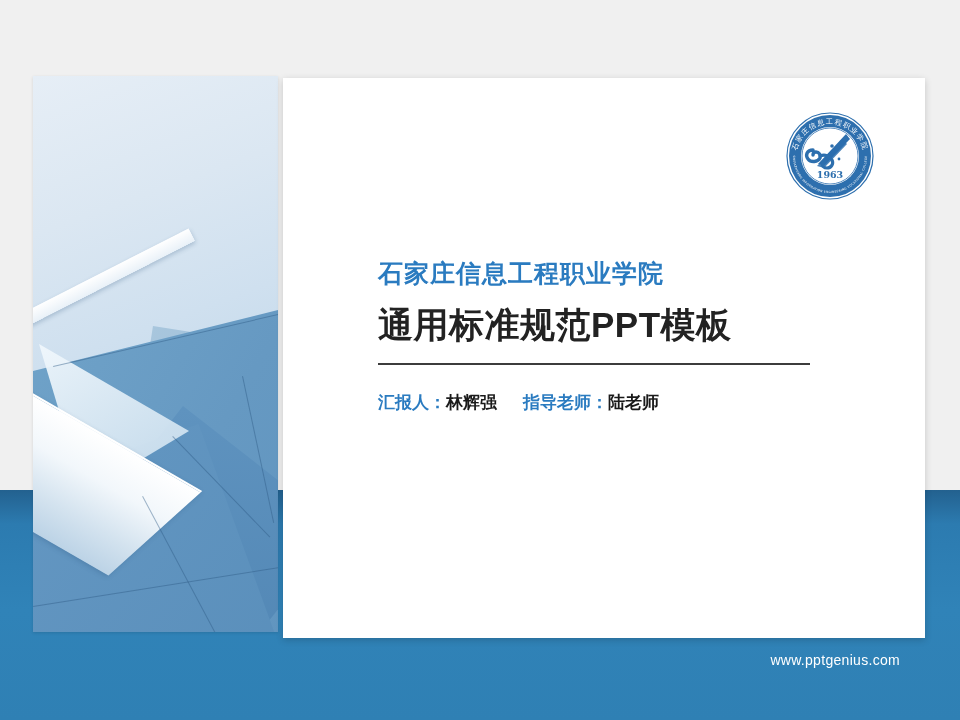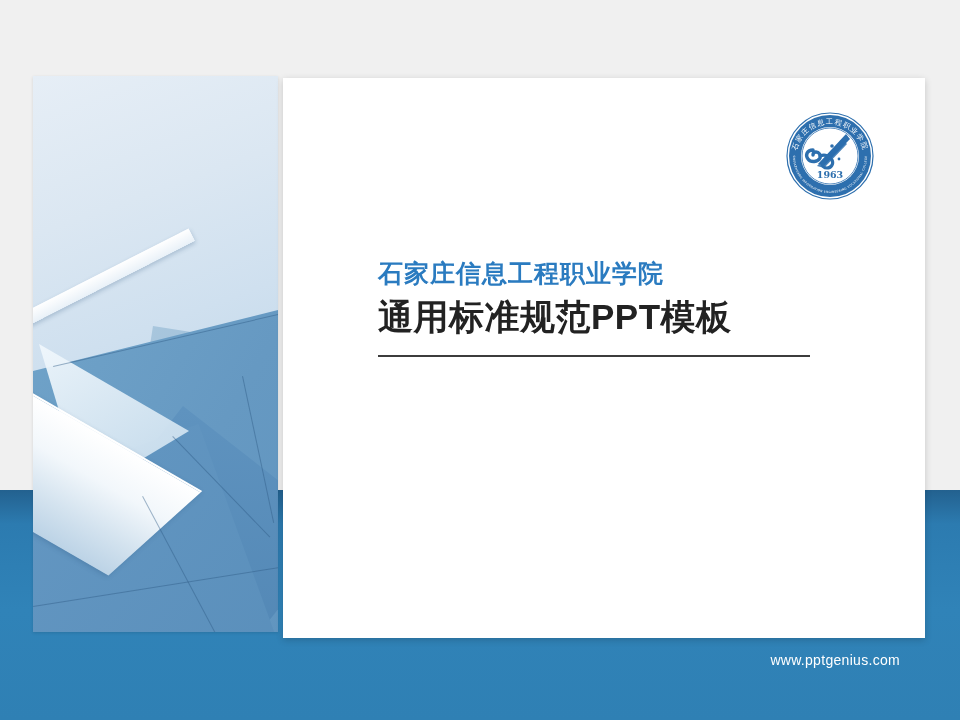--- a/index.html
+++ b/index.html
@@ -142,21 +142,21 @@
   }
   #subtitle {
     font-size: 25px;
     font-weight: bold;
     color: #2a7bc0;
     letter-spacing: 1px;
     line-height: 1.2;
     white-space: nowrap;
   }
   #title {
-    margin-top: 9px;
+    margin-top: 17px;
     font-size: 35px;
     font-weight: bold;
     color: #222222;
     letter-spacing: 0.5px;
     line-height: 1.15;
     white-space: nowrap;
   }
   #divider {
     margin-top: 18px;
     width: 432px;
@@ -234,18 +234,21 @@
           <circle cx="59" cy="53" r="1.4"></circle>
         </g>
         <text x="50" y="72" font-size="9.5" font-weight="bold" fill="#2d6fae" text-anchor="middle" font-family="'DejaVu Serif', serif">1963</text>
       </svg>
     </div>
 
     <div id="text-block">
       <div id="subtitle">石家庄信息工程职业学院</div>
       <div id="title">通用标准规范PPT模板</div>
       <div id="divider"></div>
+      <div id="presenter-row">
+        <span class="pres-label">汇报人：</span><span class="pres-value">林辉强</span><span class="pres-gap"></span><span class="pres-label">指导老师：</span><span class="pres-value">陆老师</span>
+      </div>
     </div>
   </div>
 
   <div id="footer-url">www.pptgenius.com</div>
 
 </div>
 
 </body></html>

